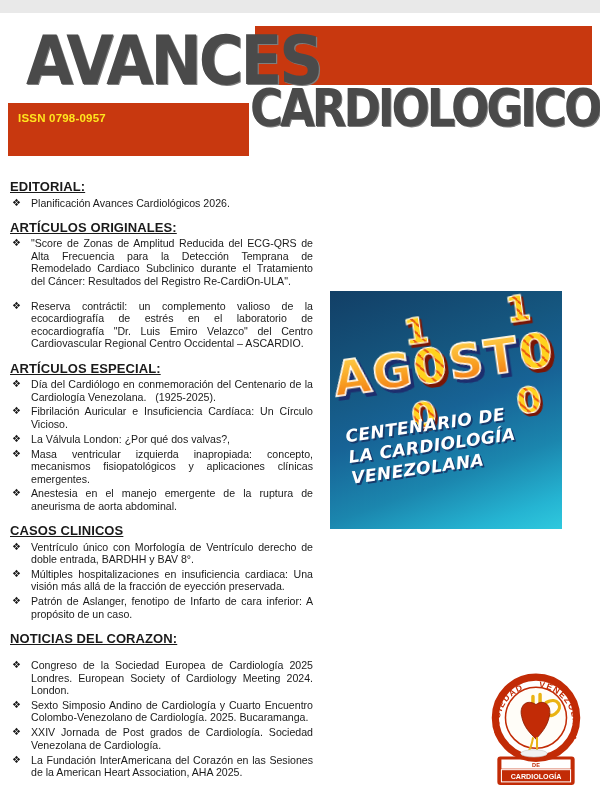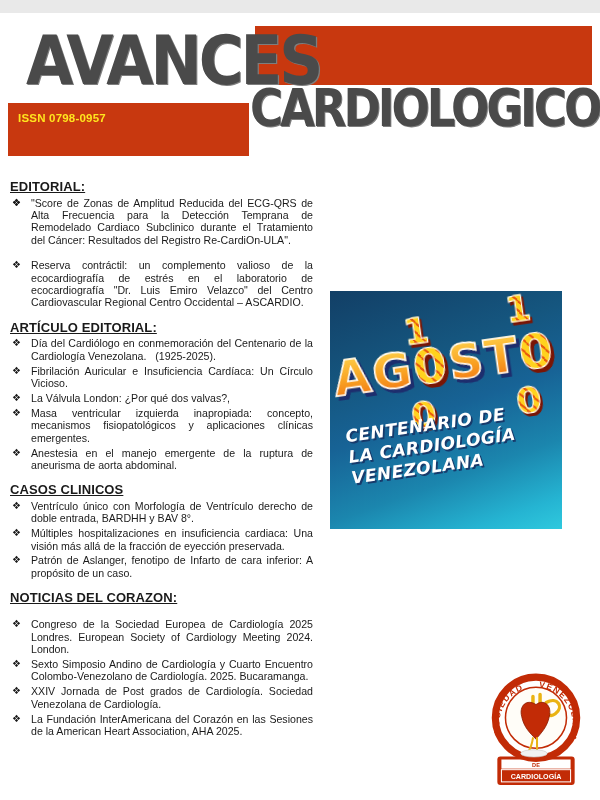--- a/index.html
+++ b/index.html
@@ -96,24 +96,25 @@
 
   <div class="red-block-top"></div>
   <div class="title-avances">AVANCES</div>
   <div class="red-block-left">
     <div class="issn-line">ISSN 0798-0957</div>
   </div>
   <div class="title-cardiologicos">CARDIOLOGICOS</div>
 
   <div class="toc">
       <div class="toc-heading">EDITORIAL:</div>
-      <div class="toc-item"><span class="bullet">❖</span></div>
+      <div class="toc-item"><span class="bullet">❖</span><span>Planificación Avances Cardiológicos 2026.</span></div>
+      <div class="toc-heading">ARTÍCULOS ORIGINALES:</div>
       <div class="toc-item"><span class="bullet">❖</span><span>"Score de Zonas de Amplitud Reducida del ECG-QRS de Alta Frecuencia para la Detección Temprana de Remodelado Cardiaco Subclinico durante el Tratamiento del Cáncer: Resultados del Registro Re-CardiOn-ULA".</span></div>
       <div class="toc-item gap"><span class="bullet">❖</span><span>Reserva contráctil: un complemento valioso de la ecocardiografía de estrés en el laboratorio de ecocardiografía "Dr. Luis Emiro Velazco" del Centro Cardiovascular Regional Centro Occidental – ASCARDIO.</span></div>
-      <div class="toc-heading">ARTÍCULO EDITORIAL:</div>
+      <div class="toc-heading">ARTÍCULOS ESPECIAL:</div>
       <div class="toc-item"><span class="bullet">❖</span><span>Día del Cardiólogo en conmemoración del Centenario de la Cardiología Venezolana. &nbsp;&nbsp;(1925-2025).</span></div>
       <div class="toc-item"><span class="bullet">❖</span><span>Fibrilación Auricular e Insuficiencia Cardíaca: Un Círculo Vicioso.</span></div>
       <div class="toc-item"><span class="bullet">❖</span><span>La Válvula London: ¿Por qué dos valvas?,</span></div>
       <div class="toc-item"><span class="bullet">❖</span><span>Masa ventricular izquierda inapropiada: concepto, mecanismos fisiopatológicos y aplicaciones clínicas emergentes.</span></div>
       <div class="toc-item"><span class="bullet">❖</span><span>Anestesia en el manejo emergente de la ruptura de aneurisma de aorta abdominal.</span></div>
       <div class="toc-heading">CASOS CLINICOS</div>
       <div class="toc-item"><span class="bullet">❖</span><span>Ventrículo único con Morfología de Ventrículo derecho de doble entrada, BARDHH y BAV 8°.</span></div>
       <div class="toc-item"><span class="bullet">❖</span><span>Múltiples hospitalizaciones en insuficiencia cardiaca: Una visión más allá de la fracción de eyección preservada.</span></div>
       <div class="toc-item"><span class="bullet">❖</span><span>Patrón de Aslanger, fenotipo de Infarto de cara inferior: A propósito de un caso.</span></div>
       <div class="toc-heading">NOTICIAS DEL CORAZON:</div>

